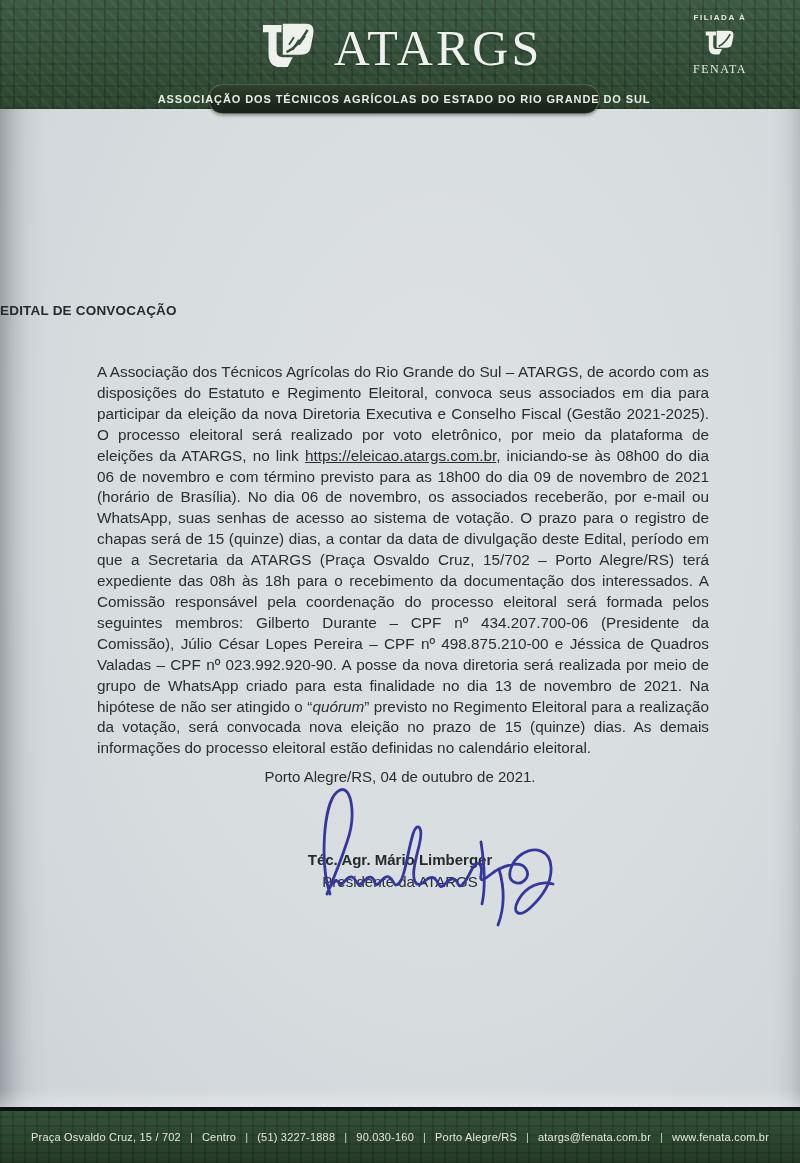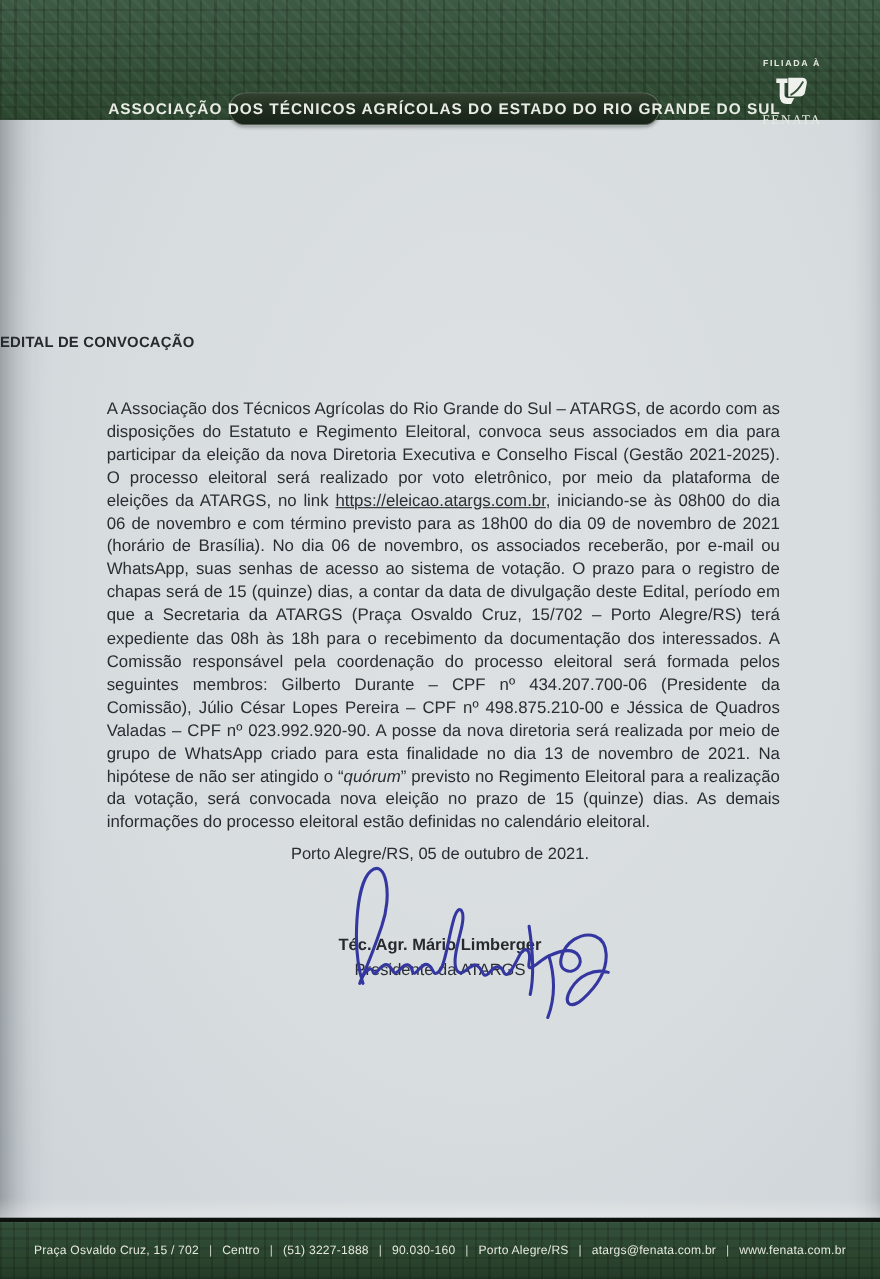--- a/index.html
+++ b/index.html
@@ -31,35 +31,35 @@
   .brand-row{
     position:absolute;top:16px;left:215px;width:370px;height:64px;
     display:flex;align-items:center;justify-content:center;gap:14px;
   }
   .brand-word{
     color:#eef1ec;font-family:"Liberation Serif", serif;
     font-size:50px;letter-spacing:3px;line-height:1;
     text-shadow:0 1px 2px rgba(0,0,0,.35);
   }
   .affiliate{
-    position:absolute;top:13px;right:36px;width:88px;text-align:center;color:#e6eae2;margin-top:40px;
+    position:absolute;top:13px;right:36px;width:88px;text-align:center;color:#e6eae2;
   }
   .affiliate .aff-label{font-size:8px;letter-spacing:1.5px;font-weight:bold;}
   .affiliate .aff-name{font-size:12px;letter-spacing:1.5px;margin-top:2px;
     font-family:"Liberation Serif", serif;}
   .affiliate svg{display:block;margin:4px auto 0;}
   .tagline-pill{
     position:absolute;top:84px;left:208px;width:392px;height:30px;
     background:linear-gradient(180deg,#31402f 0%,#1e2b1d 60%,#18231a 100%);
     border:1px solid rgba(190,200,185,.35);
     border-radius:15px;display:flex;align-items:center;justify-content:center;
     box-shadow:0 2px 3px rgba(0,0,0,.3);
   }
   .tagline-pill span{
-    color:#e9ece5;font-size:14px;font-weight:bold;letter-spacing:.9px;white-space:nowrap;
+    color:#e9ece5;font-size:11px;font-weight:bold;letter-spacing:.9px;white-space:nowrap;
   }
 
   
   .doc-title{
     position:absolute;top:255px;left:0;width:800px;text-align:center;
     font-size:21px;font-weight:bold;color:#23262b;letter-spacing:.4px;
   }
   .doc-subtitle{
     position:absolute;top:303px;left:0;width:800px;
     font-size:13.5px;font-weight:bold;color:#26292e;letter-spacing:.2px;
@@ -109,20 +109,31 @@
   .footer-items .sep{margin:0 9px;opacity:.85;font-size:11px;}
 </style>
 </head>
 <body>
 
 <div class="page">
 
   <div class="letterhead">
     <div class="texture"></div>
 
+    <div class="brand-row">
+      <span>
+        <svg width="62" height="62" viewBox="0 0 100 100" aria-hidden="true">
+          <path d="M8,16 H38 V28 H30 V58 Q30,68 40,68 H56 L48,84 H36 Q17,84 17,62 V28 H8 Z" fill="#eef1ec"></path>
+          <path d="M40,14 H78 Q92,14 89,32 L85,52 Q83,64 69,64 H40 Z" fill="#eef1ec"></path>
+          <path d="M46,60 Q64,52 80,24" stroke="#345039" stroke-width="4" fill="none"></path>
+          <path d="M56,56 L66,40 M66,48 L76,34 M50,48 L58,36" stroke="#345039" stroke-width="3" fill="none"></path>
+        </svg>
+      </span>
+      <span class="brand-word">ATARGS</span>
+    </div>
 
     <div class="affiliate">
       <div class="aff-label">FILIADA À</div>
       <span>
         <svg width="34" height="34" viewBox="0 0 100 100" aria-hidden="true">
           <path d="M8,16 H38 V28 H30 V58 Q30,68 40,68 H56 L48,84 H36 Q17,84 17,62 V28 H8 Z" fill="#eef1ec"></path>
           <path d="M40,14 H78 Q92,14 89,32 L85,52 Q83,64 69,64 H40 Z" fill="#eef1ec"></path>
           <path d="M46,60 Q64,52 80,24" stroke="#345039" stroke-width="5" fill="none"></path>
         </svg>
       </span>
@@ -131,21 +142,21 @@
   </div>
 
   <div class="tagline-pill">
     <span>ASSOCIAÇÃO DOS TÉCNICOS AGRÍCOLAS DO ESTADO DO RIO GRANDE DO SUL</span>
   </div>
 
   <div class="doc-subtitle">EDITAL DE CONVOCAÇÃO</div>
 
   <div class="doc-body"><span class="seg-normal">A Associação dos Técnicos Agrícolas do Rio Grande do Sul – ATARGS, de acordo com as disposições do Estatuto e Regimento Eleitoral, convoca seus associados em dia para participar da eleição da nova Diretoria Executiva e Conselho Fiscal (Gestão 2021-2025). O processo eleitoral será realizado por voto eletrônico, por meio da plataforma de eleições da ATARGS, no link </span><span class="seg-link">https://eleicao.atargs.com.br</span><span class="seg-normal">, iniciando-se às 08h00 do dia 06 de novembro e com término previsto para as 18h00 do dia 09 de novembro de 2021 (horário de Brasília). No dia 06 de novembro, os associados receberão, por e-mail ou WhatsApp, suas senhas de acesso ao sistema de votação. O prazo para o registro de chapas será de 15 (quinze) dias, a contar da data de divulgação deste Edital, período em que a Secretaria da ATARGS (Praça Osvaldo Cruz, 15/702 – Porto Alegre/RS) terá expediente das 08h às 18h para o recebimento da documentação dos interessados. A Comissão responsável pela coordenação do processo eleitoral será formada pelos seguintes membros: Gilberto Durante – CPF nº 434.207.700-06 (Presidente da Comissão), Júlio César Lopes Pereira – CPF nº 498.875.210-00 e Jéssica de Quadros Valadas – CPF nº 023.992.920-90. A posse da nova diretoria será realizada por meio de grupo de WhatsApp criado para esta finalidade no dia 13 de novembro de 2021. Na hipótese de não ser atingido o “</span><span class="seg-italic">quórum</span><span class="seg-normal">” previsto no Regimento Eleitoral para a realização da votação, será convocada nova eleição no prazo de 15 (quinze) dias. As demais informações do processo eleitoral estão definidas no calendário eleitoral.</span></div>
 
-  <div class="date-line">Porto Alegre/RS, 05 de outubro de 2021.</div>
+  <div class="date-line">Porto Alegre/RS, 04 de outubro de 2021.</div>
 
   <svg class="signature-svg" width="300" height="148" viewBox="0 0 300 148" aria-hidden="true">
     <g fill="none" stroke="#3437a0" stroke-width="2.8" stroke-linecap="round" stroke-linejoin="round">
       <path d="M52 112
                C 42 82, 45 22, 59 10
                C 73 -2, 79 32, 69 60
                C 63 78, 55 98, 49 112
                C 52 103, 59 95, 61 101
                C 63 108, 68 93, 74 95
                C 80 97, 78 108, 86 99

